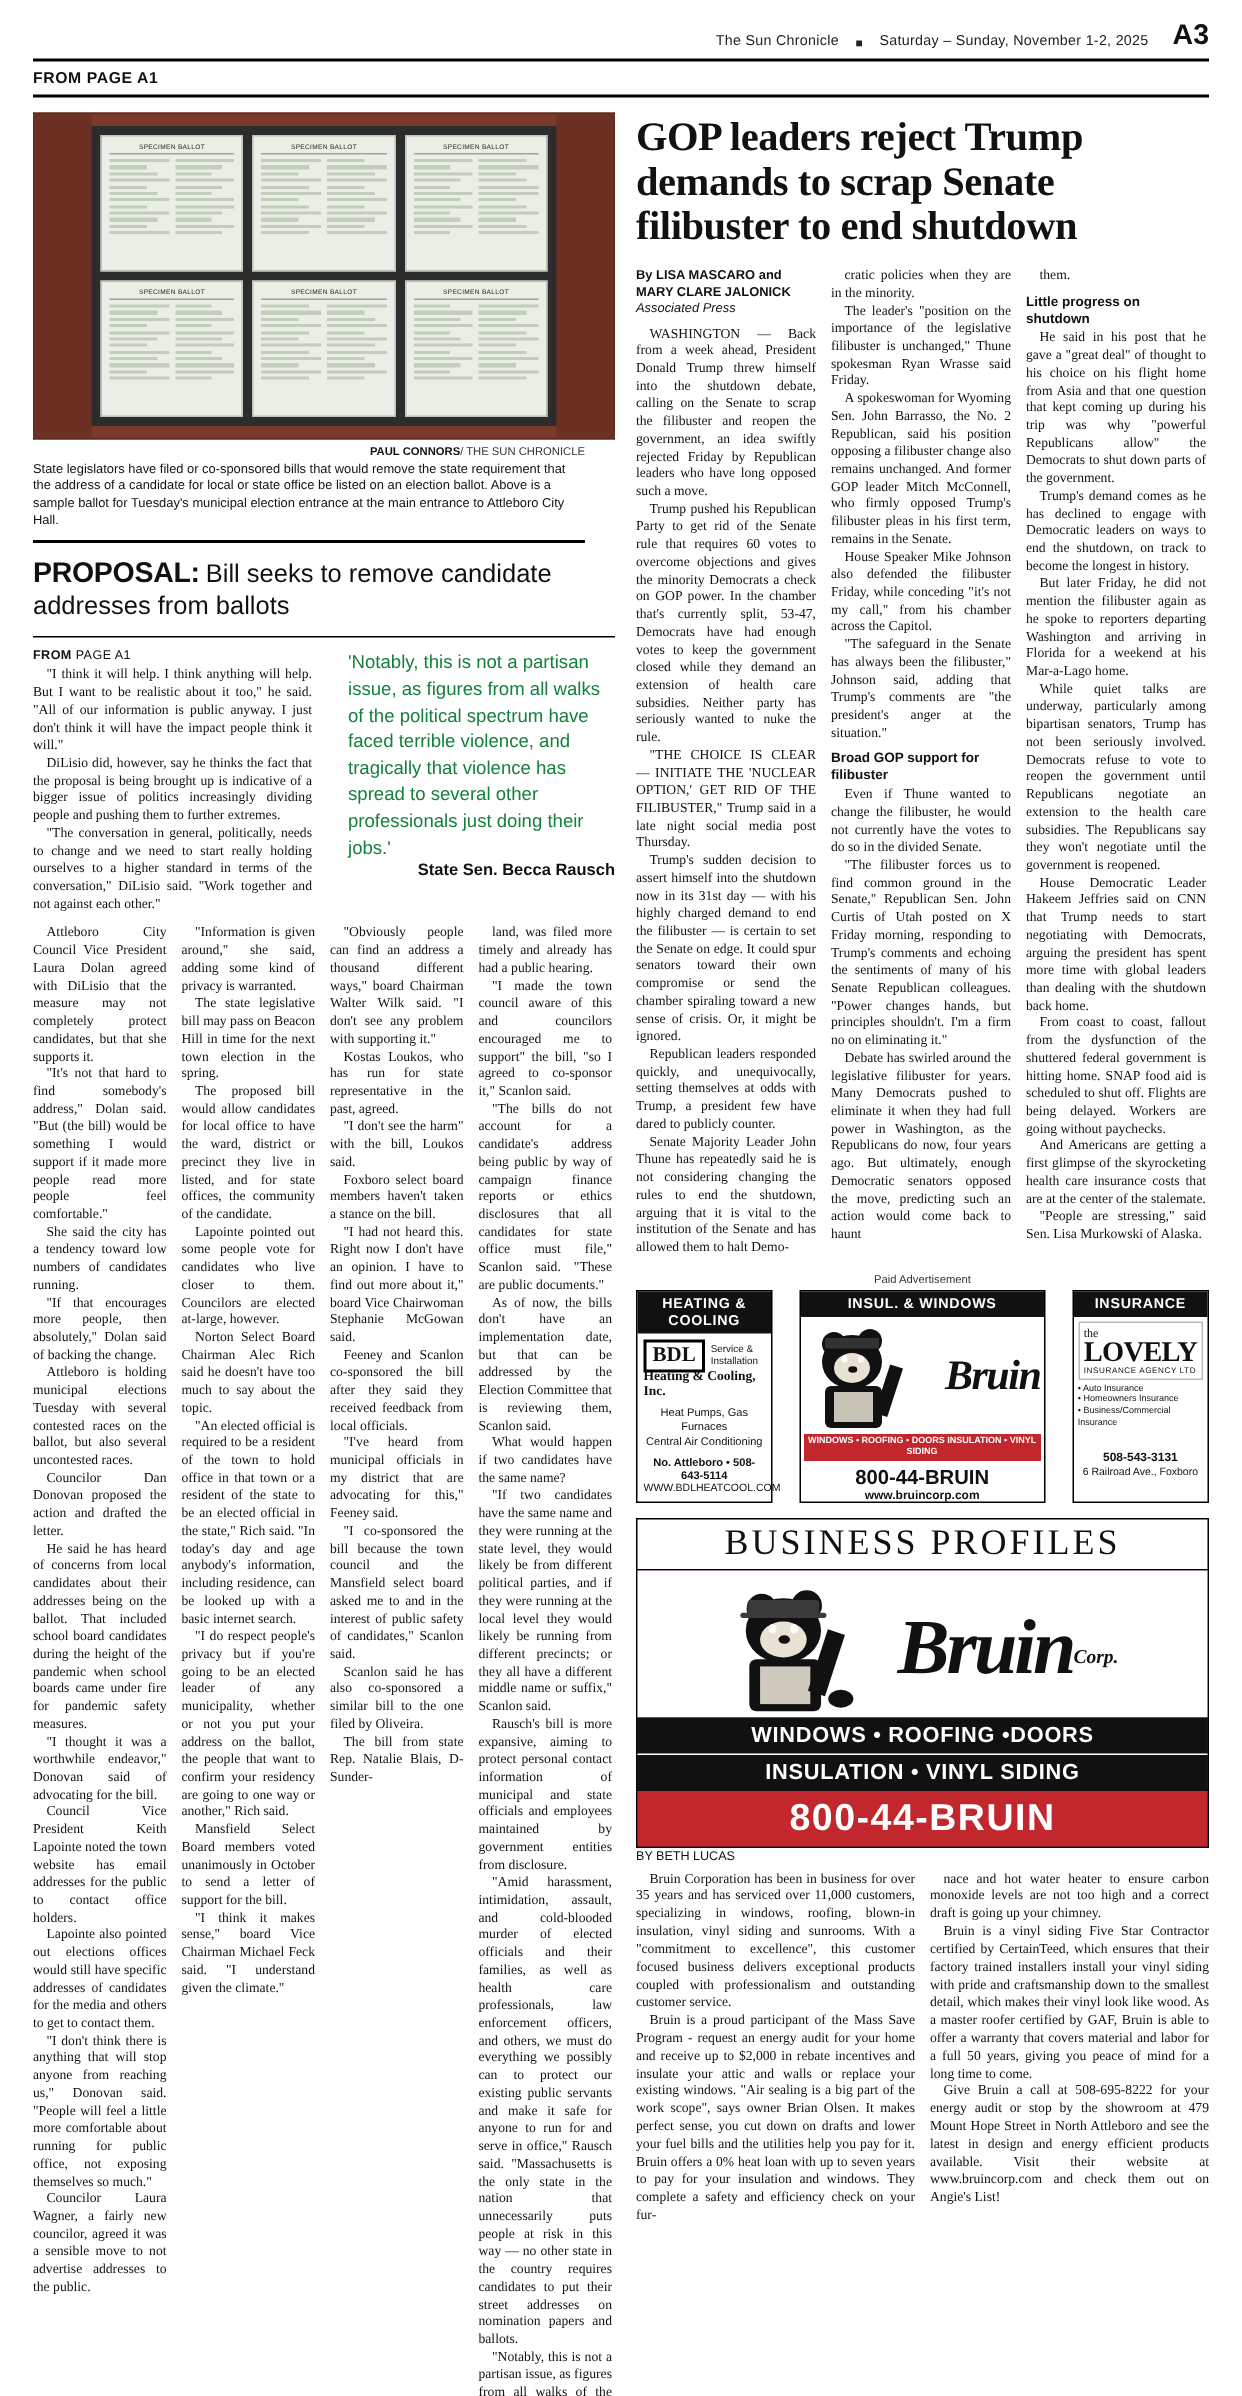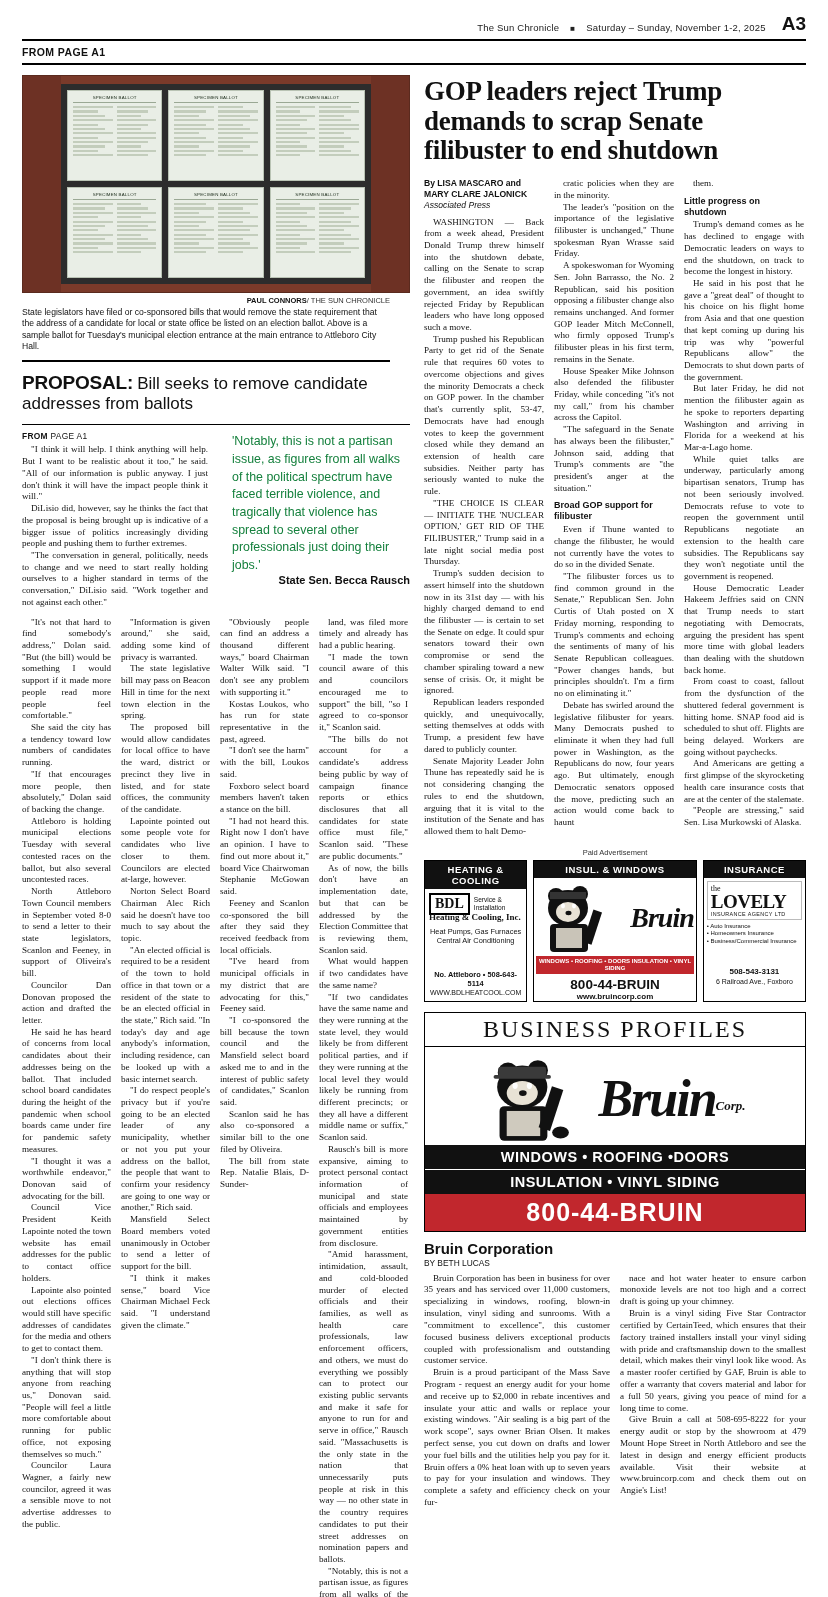--- a/index.html
+++ b/index.html
@@ -96,21 +96,21 @@
     font-size:27px; line-height:1.1; letter-spacing:-.3px; margin:2px 0 12px 0;
   }
   .byline { font-family:"Liberation Sans", sans-serif; font-size:8.6px; font-weight:bold; line-height:1.3; }
   .byline .ap { font-weight:normal; font-style:italic; }
   .gop-cols { display:flex; gap:10px; }
   .gop-cols > div { width:120px; }
   .subhead { font-family:"Liberation Sans", sans-serif; font-weight:bold; font-size:9px; margin:6px 0 2px 0; line-height:1.2; }
 
   
   .paidad { text-align:center; font-family:"Liberation Sans", sans-serif; font-size:7.5px; color:#333; margin:10px 0 3px 0; }
-  .ad-row { display:flex; gap:6px; }
+  .ad-row { display:flex; gap:18px; }
   .ad-box { flex:1; border:1px solid #000; box-sizing:border-box; }
   .ad-title { background:#111; color:#fff; font-family:"Liberation Sans", sans-serif; font-weight:bold; font-size:9.5px; text-align:center; padding:3px 0; letter-spacing:.5px; }
   .ad-body { padding:4px; box-sizing:border-box; height:112px; position:relative; }
   .bdl-logo { border:2px solid #000; display:inline-block; padding:1px 4px; font-family:"Liberation Serif", serif; font-weight:bold; font-size:14px; }
   .ad-small { font-family:"Liberation Sans", sans-serif; font-size:6.6px; line-height:1.28; }
   .ad-small.c { text-align:center; }
   .bruin-red { background:#c1272d; color:#fff; font-family:"Liberation Sans", sans-serif; font-weight:bold; }
 
   
   .bp-banner {
@@ -383,25 +383,25 @@
         <div class="c2">
           <div class="pullquote">
             <div class="pq">'Notably, this is not a partisan issue, as figures from all walks of the political spectrum have faced terrible violence, and tragically that violence has spread to several other professionals just doing their jobs.'</div>
             <div class="pqa">State Sen. Becca Rausch</div>
           </div>
         </div>
       </div>
 
       <div class="quad">
         <div class="bt-col">
+          <p>Attleboro City Council Vice President Laura Dolan agreed with DiLisio that the measure may not completely protect candidates, but that she supports it.</p>
           <p>"It's not that hard to find somebody's address," Dolan said. "But (the bill) would be something I would support if it made more people read more people feel comfortable."</p>
           <p>She said the city has a tendency toward low numbers of candidates running.</p>
           <p>"If that encourages more people, then absolutely," Dolan said of backing the change.</p>
           <p>Attleboro is holding municipal elections Tuesday with several contested races on the ballot, but also several uncontested races.</p>
-          <p>North Attleboro Town Council members in September voted 8-0 to send a letter to their state legislators, Scanlon and Feeney, in support of Oliveira's bill.</p>
           <p>Councilor Dan Donovan proposed the action and drafted the letter.</p>
           <p>He said he has heard of concerns from local candidates about their addresses being on the ballot. That included school board candidates during the height of the pandemic when school boards came under fire for pandemic safety measures.</p>
           <p>"I thought it was a worthwhile endeavor," Donovan said of advocating for the bill.</p>
           <p>Council Vice President Keith Lapointe noted the town website has email addresses for the public to contact office holders.</p>
           <p>Lapointe also pointed out elections offices would still have specific addresses of candidates for the media and others to get to contact them.</p>
           <p>"I don't think there is anything that will stop anyone from reaching us," Donovan said. "People will feel a little more comfortable about running for public office, not exposing themselves so much."</p>
           <p>Councilor Laura Wagner, a fairly new councilor, agreed it was a sensible move to not advertise addresses to the public.</p>
 
         </div>
         <div class="bt-col">
@@ -475,22 +475,22 @@
             <p>"The filibuster forces us to find common ground in the Senate," Republican Sen. John Curtis of Utah posted on X Friday morning, responding to Trump's comments and echoing the sentiments of many of his Senate Republican colleagues. "Power changes hands, but principles shouldn't. I'm a firm no on eliminating it."</p>
             <p>Debate has swirled around the legislative filibuster for years. Many Democrats pushed to eliminate it when they had full power in Washington, as the Republicans do now, four years ago. But ultimately, enough Democratic senators opposed the move, predicting such an action would come back to haunt</p>
           </div>
         </div>
         <div>
           <div class="bt-col">
             <p>them.</p>
           </div>
           <div class="subhead">Little progress on shutdown</div>
           <div class="bt-col">
+            <p>He said in his post that he gave a "great deal" of thought to his choice on his flight home from Asia and that one question that kept coming up during his trip was why "powerful Republicans allow" the Democrats to shut down parts of the government.</p>
             <p>Trump's demand comes as he has declined to engage with Democratic leaders on ways to end the shutdown, on track to become the longest in history.</p>
-            <p>He said in his post that he gave a "great deal" of thought to his choice on his flight home from Asia and that one question that kept coming up during his trip was why "powerful Republicans allow" the Democrats to shut down parts of the government.</p>
             <p>But later Friday, he did not mention the filibuster again as he spoke to reporters departing Washington and arriving in Florida for a weekend at his Mar-a-Lago home.</p>
             <p>While quiet talks are underway, particularly among bipartisan senators, Trump has not been seriously involved. Democrats refuse to vote to reopen the government until Republicans negotiate an extension to the health care subsidies. The Republicans say they won't negotiate until the government is reopened.</p>
             <p>House Democratic Leader Hakeem Jeffries said on CNN that Trump needs to start negotiating with Democrats, arguing the president has spent more time with global leaders than dealing with the shutdown back home.</p>
             <p>From coast to coast, fallout from the dysfunction of the shuttered federal government is hitting home. SNAP food aid is scheduled to shut off. Flights are being delayed. Workers are going without paychecks.</p>
             <p>And Americans are getting a first glimpse of the skyrocketing health care insurance costs that are at the center of the stalemate.</p>
             <p>"People are stressing," said Sen. Lisa Murkowski of Alaska.</p>
           </div>
         </div>
       </div>
 
@@ -588,21 +588,20 @@
             <div>
               <span class="bruin-word">Bruin</span><span class="bruin-corp">Corp.</span>
             </div>
           </div>
         </div>
         <div class="bruin-bar">WINDOWS • ROOFING •DOORS</div>
         <div class="bruin-bar" style="border-top:1px solid #fff;">INSULATION • VINYL SIDING</div>
         <div class="bruin-bar2">800-44-BRUIN</div>
       </div>
 
-      <div class="bp-title">Bruin Corporation</div>
       <div class="bp-by">BY BETH LUCAS</div>
       <div class="bp-cols">
         <div>
           <p>Bruin Corporation has been in business for over 35 years and has serviced over 11,000 customers, specializing in windows, roofing, blown-in insulation, vinyl siding and sunrooms. With a "commitment to excellence", this customer focused business delivers exceptional products coupled with professionalism and outstanding customer service.</p>
           <p>Bruin is a proud participant of the Mass Save Program - request an energy audit for your home and receive up to $2,000 in rebate incentives and insulate your attic and walls or replace your existing windows. "Air sealing is a big part of the work scope", says owner Brian Olsen. It makes perfect sense, you cut down on drafts and lower your fuel bills and the utilities help you pay for it. Bruin offers a 0% heat loan with up to seven years to pay for your insulation and windows. They complete a safety and efficiency check on your fur-</p>
         </div>
         <div>
           <p>nace and hot water heater to ensure carbon monoxide levels are not too high and a correct draft is going up your chimney.</p>
           <p>Bruin is a vinyl siding Five Star Contractor certified by CertainTeed, which ensures that their factory trained installers install your vinyl siding with pride and craftsmanship down to the smallest detail, which makes their vinyl look like wood. As a master roofer certified by GAF, Bruin is able to offer a warranty that covers material and labor for a full 50 years, giving you peace of mind for a long time to come.</p>
           <p>Give Bruin a call at 508-695-8222 for your energy audit or stop by the showroom at 479 Mount Hope Street in North Attleboro and see the latest in design and energy efficient products available. Visit their website at www.bruincorp.com and check them out on Angie's List!</p>

